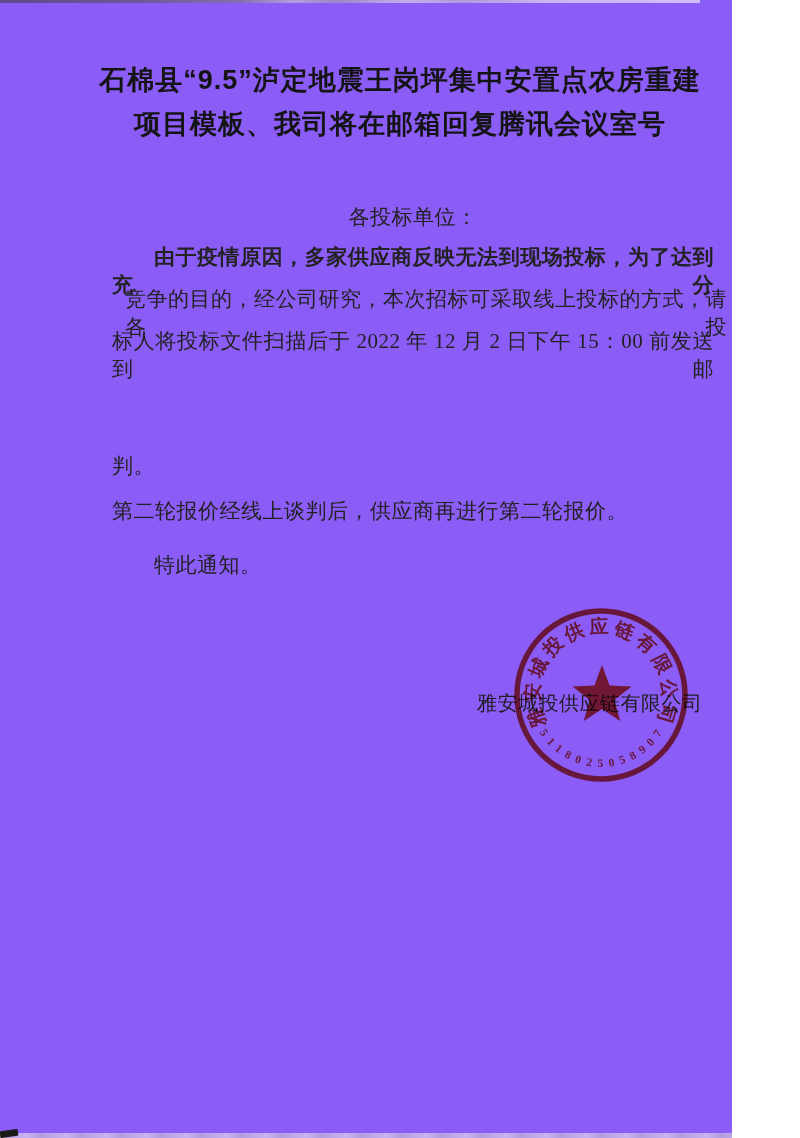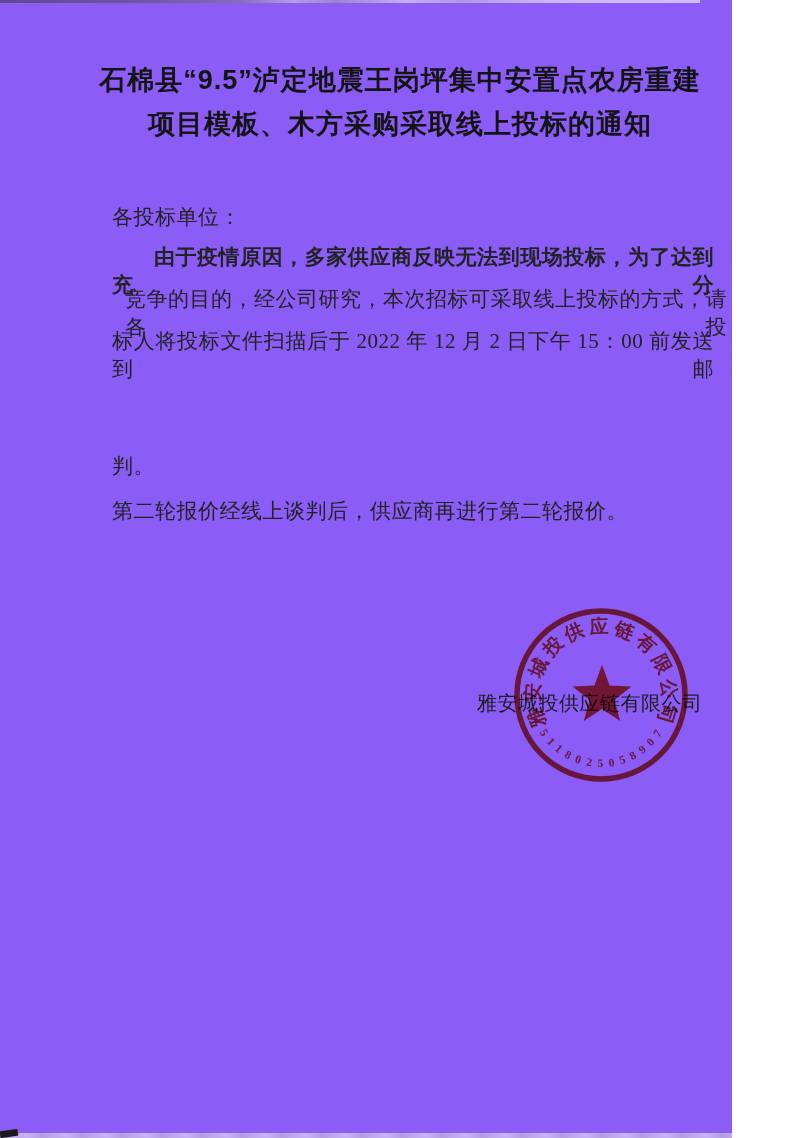--- a/index.html
+++ b/index.html
@@ -45,21 +45,21 @@
   
   .bline{
     position:absolute;left:112px;width:602px;
     font-size:21px;
     letter-spacing:0.5px;
     white-space:nowrap;
     color:#222;
   }
   .j{white-space:normal;text-align:justify;text-align-last:justify;}
   .ind{text-indent:42px;}
-  .y-salut{top:203px;}
+  .y-salut{top:203px;text-align:center;}
   .y-p1a{top:243px;font-weight:bold;}
   .y-p1b{top:285px;margin-left:13px;}
   .y-p1c{top:327px;}
   .y-p1d{top:368px;}
   .y-p1e{top:410px;}
   .y-p1f{top:452px;}
   .y-p2 {top:497px;}
   .y-close{top:551px;}
   
   .sig-company{
@@ -86,31 +86,32 @@
   }
 </style>
 </head>
 <body>
 
 <div class="page">
 
   <div class="artifact-top"></div>
 
   <div class="title-line t1">石棉县“9.5”泸定地震王岗坪集中安置点农房重建</div>
-  <div class="title-line t2">项目模板、木方采购采取线上投标的通知</div>
+  <div class="title-line t2">项目模板、我司将在邮箱回复腾讯会议室号</div>
 
   <div class="bline y-salut">各投标单位：</div>
 
   <div class="bline j ind y-p1a">由于疫情原因，多家供应商反映无法到现场投标，为了达到充分</div>
   <div class="bline j y-p1b">竞争的目的，经公司研究，本次招标可采取线上投标的方式，请各投</div>
   <div class="bline j y-p1c">标人将投标文件扫描后于 2022 年 12 月 2 日下午 15：00 前发送到邮</div>
   <div class="bline y-p1f">判。</div>
 
   <div class="bline y-p2">第二轮报价经线上谈判后，供应商再进行第二轮报价。</div>
 
+  <div class="bline ind y-close">特此通知。</div>
 
   <div class="sig-company">雅安城投供应链有限公司</div>
 
   <svg class="seal" viewBox="0 0 200 200" xmlns="http://www.w3.org/2000/svg">
     <defs>
       <path id="arcTop" d="M 46.31 131 A 62 62 0 1 1 153.69 131" fill="none"></path>
       <path id="arcBottom" d="M 36.4 133.8 A 72 72 0 0 0 163.6 133.8" fill="none"></path>
     </defs>
     <circle cx="100" cy="100" r="84" fill="none" stroke="#b32722" stroke-width="5.5" stroke-opacity="0.95"></circle>
     <polygon points="101,70 108.6,90.5 130.5,91.4 113.4,105 119.2,126.1 101,114 82.8,126.1 88.6,105 71.5,91.4 93.4,90.5" fill="#c4271e" fill-opacity="0.96"></polygon>

